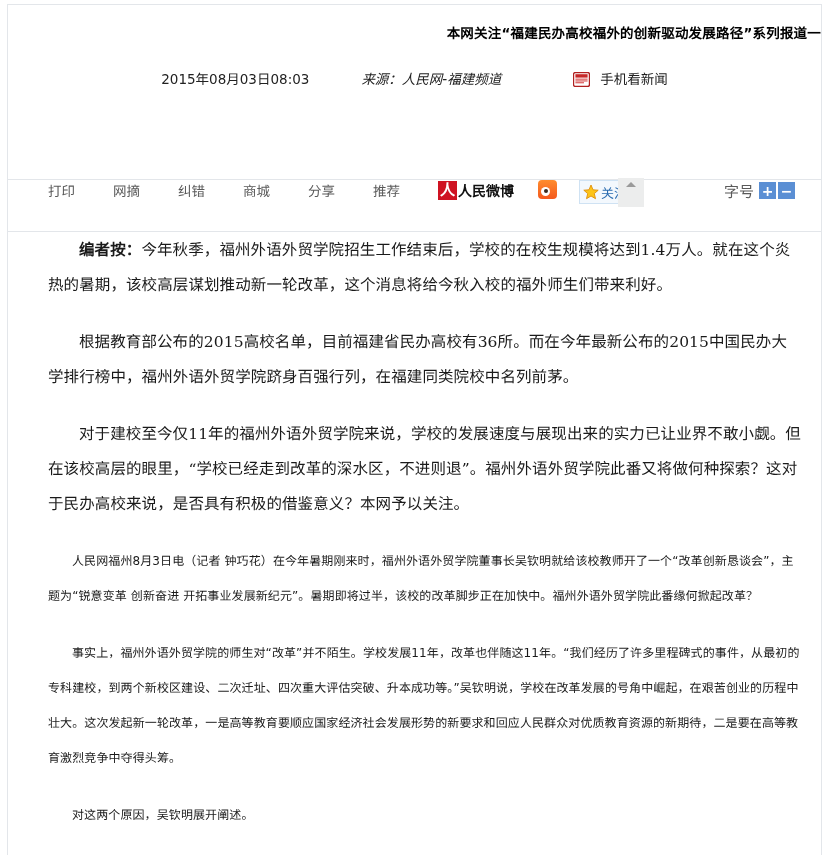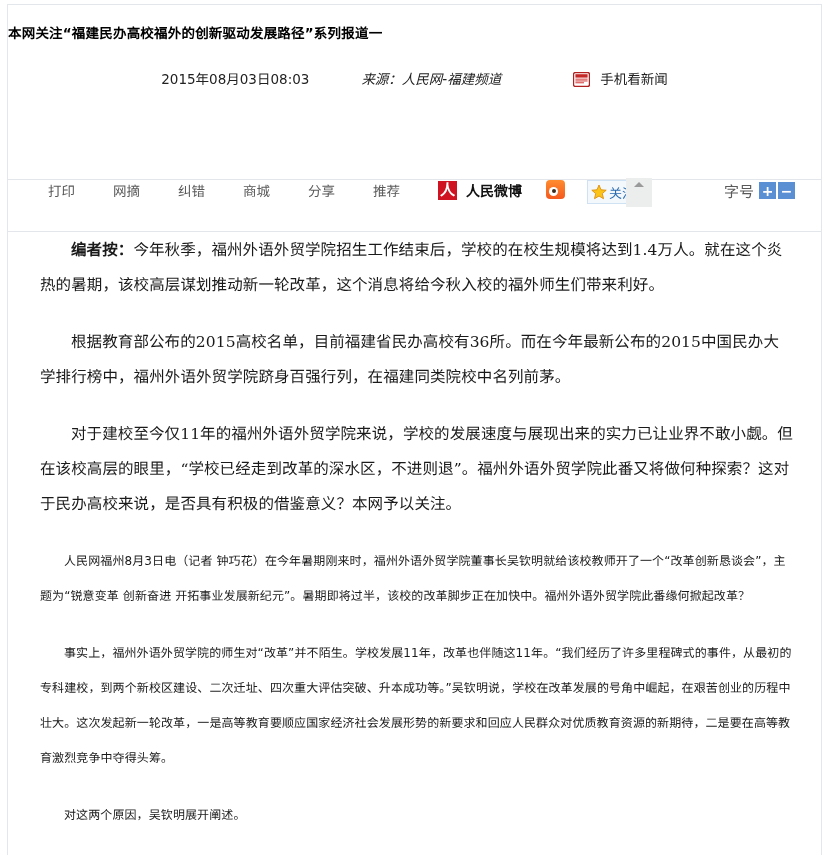--- a/index.html
+++ b/index.html
@@ -33,21 +33,21 @@
     height: 860px;
     border-left: 1px solid #e3e6ea;
     border-right: 1px solid #e3e6ea;
     border-top: 1px solid #e3e6ea;
     box-sizing: border-box;
     background: #fff;
   }
 
   .header-block {
     padding-top: 18px;
-    text-align: left;
+    text-align: right;
   }
 
   .kicker {
     font-family: "DejaVu Sans", "Liberation Sans", sans-serif;
     font-size: 13.5px;
     font-weight: bold;
     color: #000;
     letter-spacing: 0.2px;
     line-height: 20px;
   }
@@ -142,21 +142,21 @@
     line-height: 19px;
     text-align: center;
     font-family: "DejaVu Sans", "Liberation Sans", sans-serif;
     display: inline-block;
   }
   .weibo-renmin .label {
     font-family: "DejaVu Sans", "Liberation Sans", sans-serif;
     font-size: 14px;
     font-weight: bold;
     color: #111;
-    margin-left: 9px;
+    margin-left: 1px;
   }
 
   
   .sina-icon {
     width: 19px;
     height: 19px;
     border-radius: 4px;
     background: linear-gradient(180deg,#ff8c2e 0%, #f4591d 100%);
     position: relative;
     margin-right: 22px;
@@ -254,21 +254,21 @@
     line-height: 1;
     cursor: pointer;
     margin-left: 2px;
     border: 0;
     padding: 0;
   }
 
   
   .body {
     position: absolute;
-    left: 0;
+    left: 8px;
     top: 227px;
     width: 100%;
     box-sizing: border-box;
     padding: 0 28px 0 32px;
   }
 
   .para {
     margin: 0;
     text-indent: 2em;
     color: #1a1a1a;

